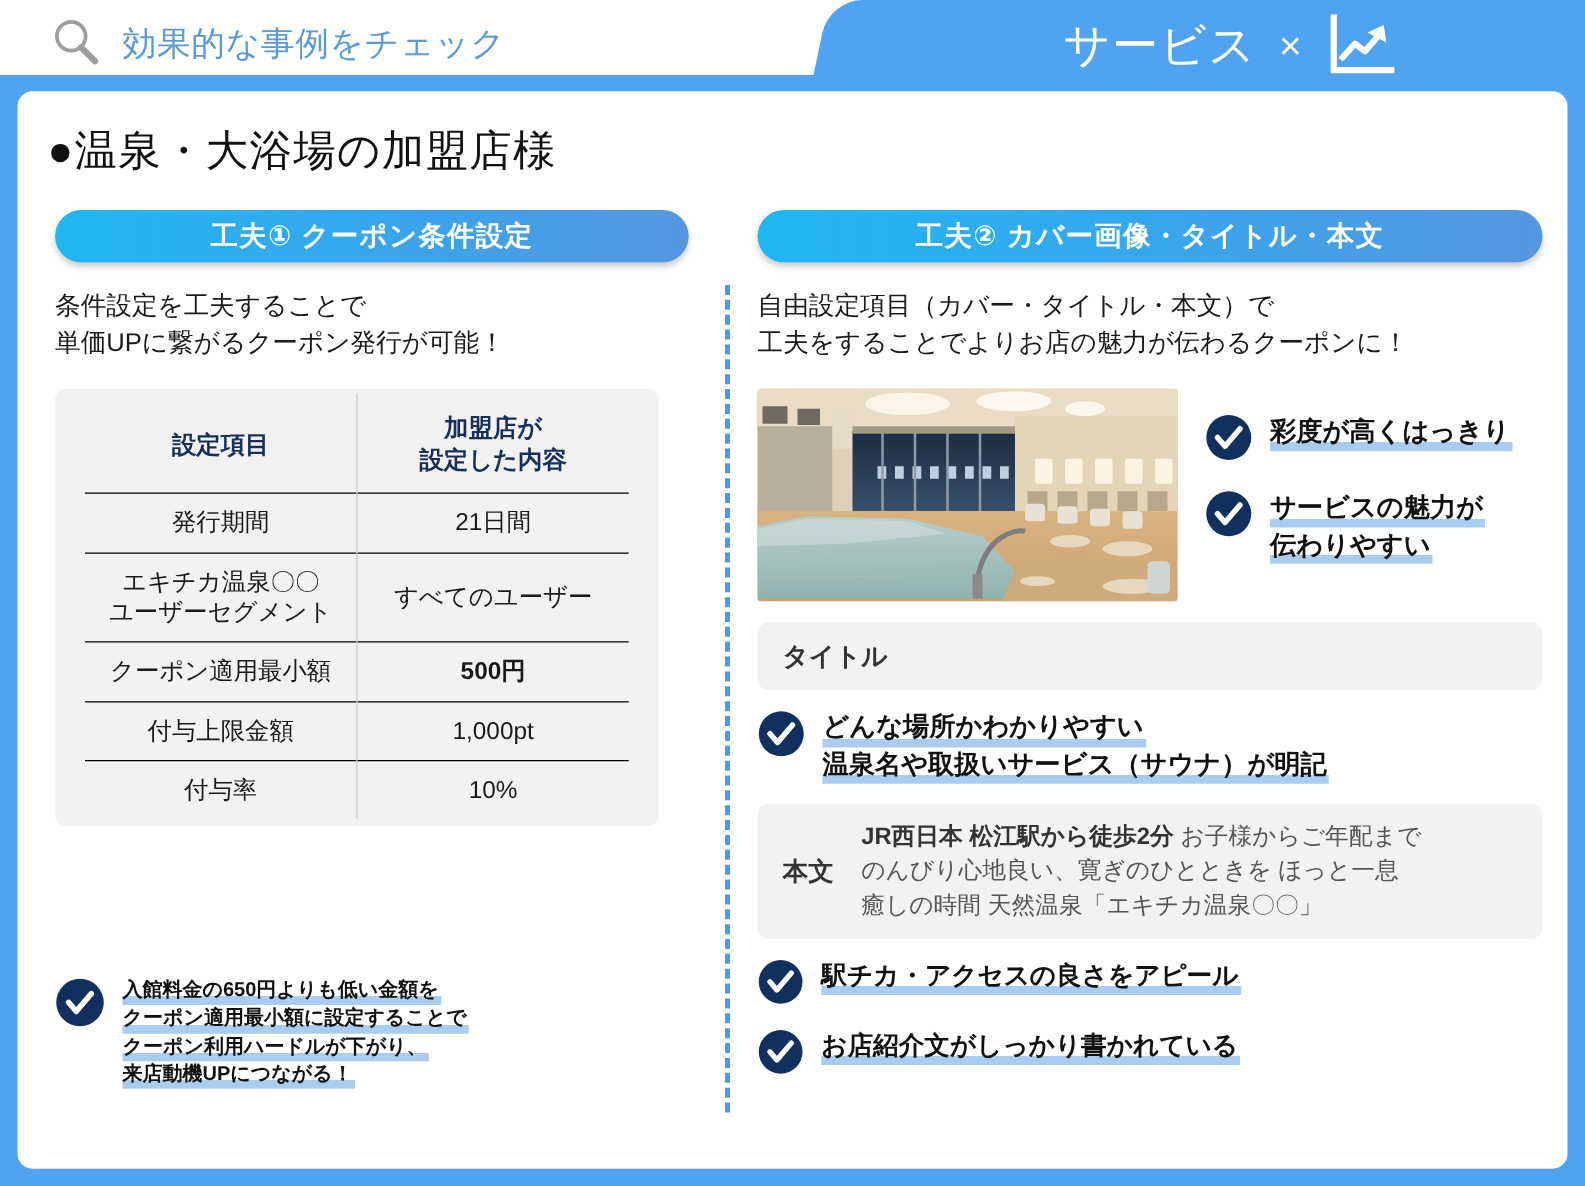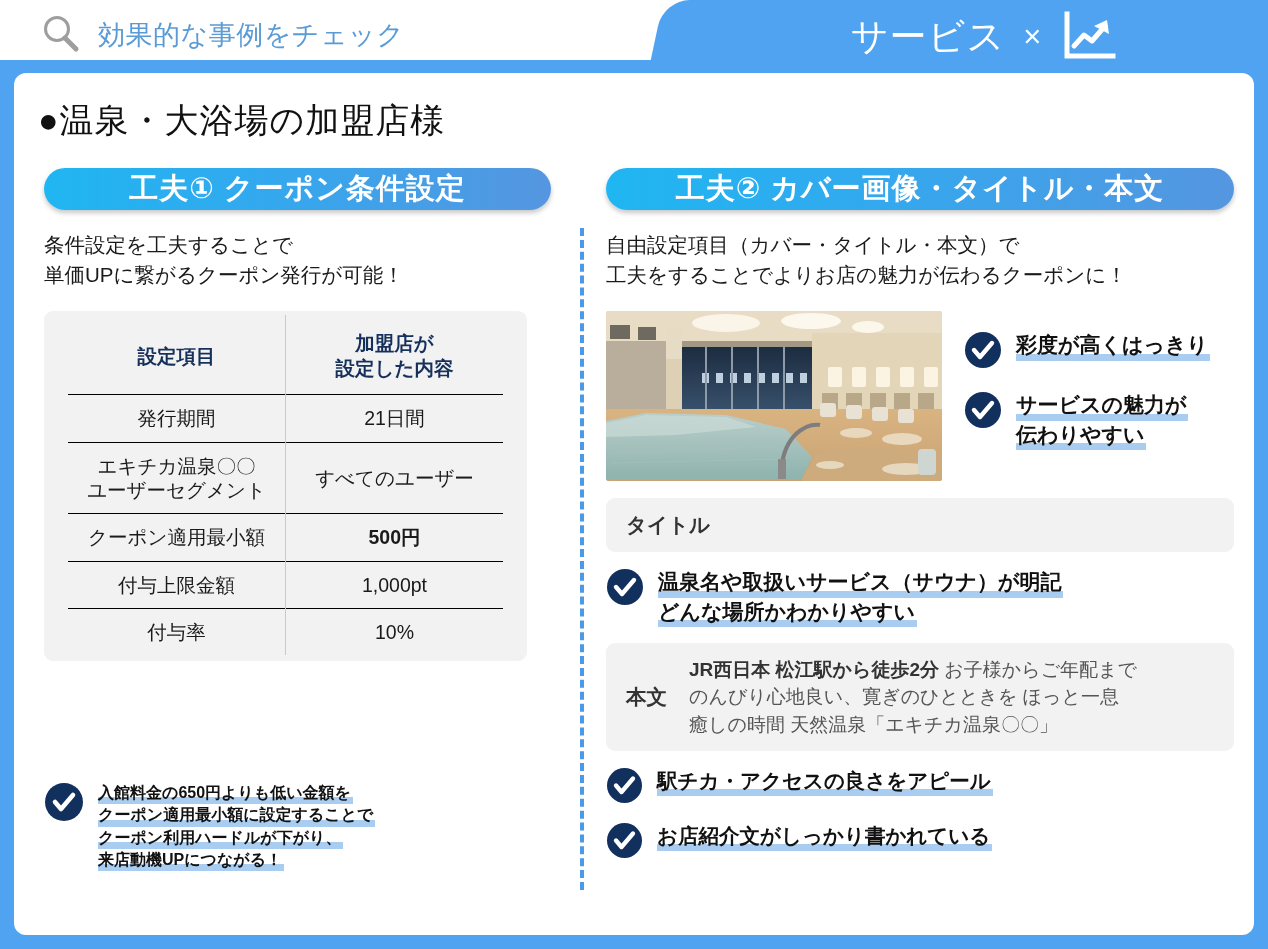--- a/index.html
+++ b/index.html
@@ -80,21 +80,21 @@
     width: 0; height: 662px;
     border-left: 4px dashed #4a9ae8;
   }
 
   
   .pill {
     height: 42px; border-radius: 21px;
     background: linear-gradient(to right, #1fb6f2 0%, #34a8ee 45%, #5596e0 100%);
     box-shadow: 0 3px 5px rgba(0,0,0,0.22);
     display: flex; align-items: center; justify-content: center;
-    color: #ffffff; font-weight: bold; font-size: 29px; letter-spacing: 1px;
+    color: #ffffff; font-weight: bold; font-size: 22px; letter-spacing: 1px;
   }
   .pill-1 { width: 507px; }
   .pill-2 { width: 628px; }
 
   .lead {
     margin-top: 20px;
     font-size: 20.5px; color: #1a1a1a; line-height: 1.45;
     white-space: pre-line;
   }
 
@@ -385,22 +385,22 @@
     </div>
 
     <div class="check-row b-right mt16">
       <span class="check-icon">
         <svg viewBox="0 0 38 38" width="38" height="38">
           <circle cx="19" cy="19" r="18" fill="#12305e"></circle>
           <polyline points="10,19 16,26 28,12" fill="none" stroke="#ffffff" stroke-width="4.4" stroke-linecap="round" stroke-linejoin="round"></polyline>
         </svg>
       </span>
       <span class="check-lines">
+        <span class="hl">どんな場所かわかりやすい</span>
         <span class="hl">温泉名や取扱いサービス（サウナ）が明記</span>
-        <span class="hl">どんな場所かわかりやすい</span>
       </span>
     </div>
 
     <div class="info-card mt16">
       <span class="info-label">本文</span>
       <span class="info-value"><b>JR西日本 松江駅から徒歩2分</b><span> お子様からご年配まで
 のんびり心地良い、寛ぎのひとときを ほっと一息
 癒しの時間 天然温泉「エキチカ温泉〇〇」</span></span>
     </div>
 

